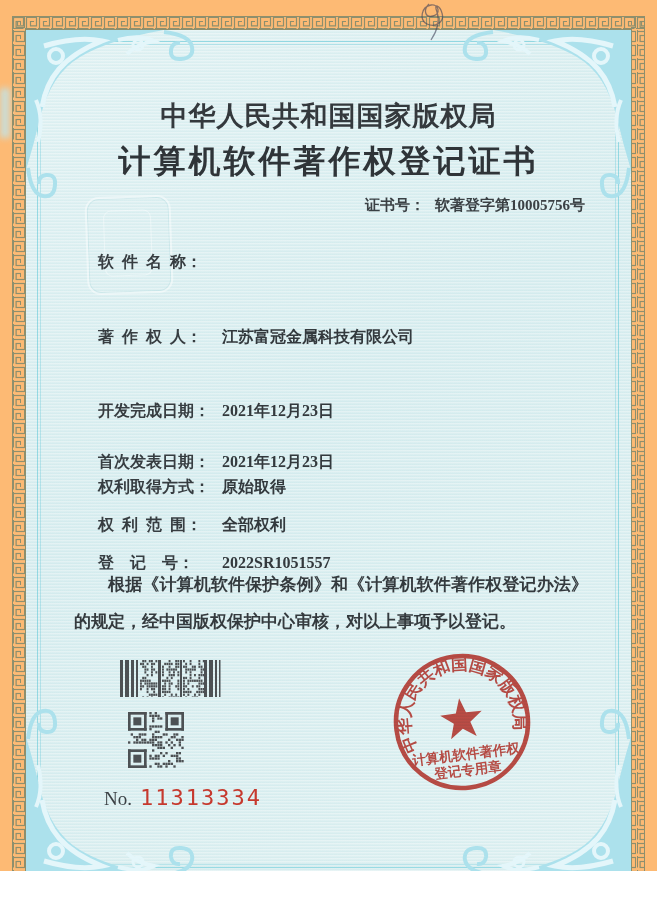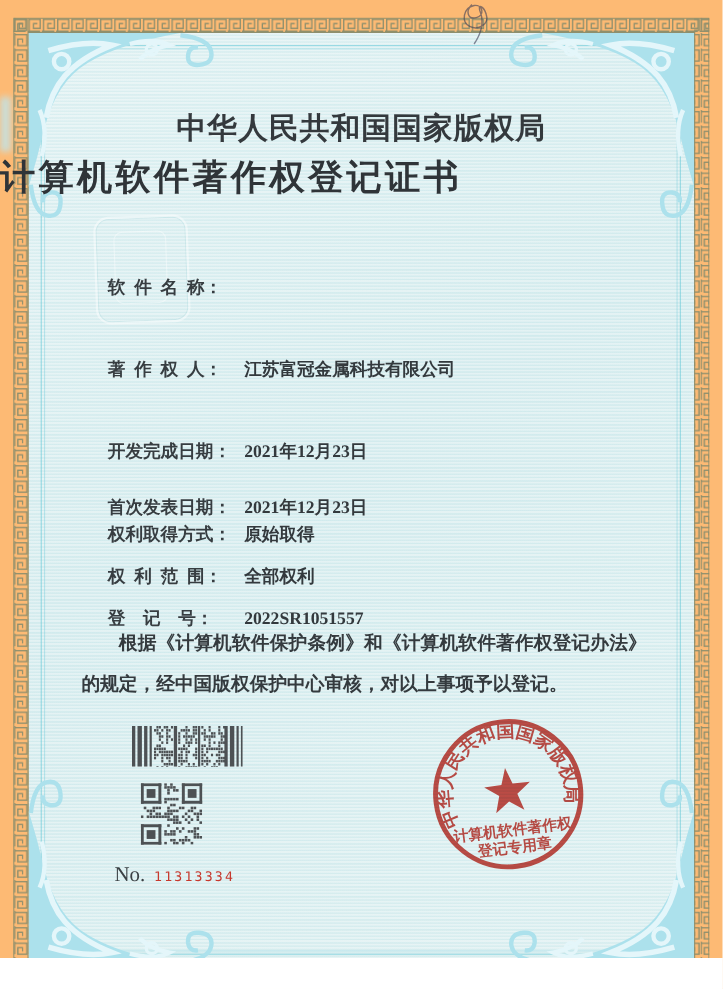--- a/index.html
+++ b/index.html
@@ -22,39 +22,39 @@
   .corner.br{left:461px;top:707px;transform:scale(-1,-1);}
   
   .watermark{position:absolute;left:86px;top:196px;width:82px;height:94px;border-radius:14px;
              border:2px solid rgba(255,255,255,.55);box-shadow:inset 0 0 0 1px rgba(160,210,214,.35);
              transform:rotate(-2deg);opacity:.8;}
   .watermark::after{content:"";position:absolute;left:16px;top:12px;width:46px;height:64px;
              border-radius:8px;border:1px solid rgba(255,255,255,.5);}
   
   .authority{position:absolute;left:0;top:98px;width:100%;text-align:center;
              font-size:27px;font-weight:700;letter-spacing:1px;color:#34393d;}
-  .cert-title{position:absolute;left:0;top:140px;width:100%;text-align:left;
+  .cert-title{position:absolute;left:0;top:140px;width:100%;text-align:center;
              font-size:32px;font-weight:700;letter-spacing:3px;color:#2f3438;}
   .cert-no{position:absolute;right:72px;top:196px;font-size:15px;font-weight:700;color:#3a4044;}
   .cert-no .lbl{margin-right:10px;}
   
   .fields{position:absolute;left:74px;top:0;width:520px;}
   .frow{position:absolute;left:0;font-size:16px;font-weight:700;line-height:24px;white-space:pre;}
   .flabel{display:inline-block;width:118px;color:#373d41;vertical-align:top;}
   .fvalue{display:inline-block;margin-left:6px;color:#33393d;vertical-align:top;}
   .row-name{top:226px;} .row-owner{top:301px;} .row-dev{top:375px;} .row-pub{top:426px;}
   .row-acq{top:451px;} .row-scope{top:489px;} .row-reg{top:527px;}
   .statement{position:absolute;left:74px;top:566px;width:514px;font-size:17px;font-weight:700;
              line-height:37px;text-indent:2em;color:#343a3e;text-align:justify;}
   
   .barcode{position:absolute;left:120px;top:660px;}
   .qrcode{position:absolute;left:128px;top:712px;}
   
   .serial{position:absolute;left:104px;top:785px;font-size:19px;color:#3b4145;}
-  .serial .num{font-family:"DejaVu Sans Mono","Liberation Mono",monospace;font-size:12px;
+  .serial .num{font-family:"DejaVu Sans Mono","Liberation Mono",monospace;font-size:22px;
                letter-spacing:2px;color:#c6392e;margin-left:8px;}
   
   .seal{position:absolute;left:389px;top:649px;width:146px;height:146px;
         transform:rotate(-7deg);mix-blend-mode:multiply;opacity:.92;}
   .issue-date{position:absolute;left:399px;top:788px;font-size:17px;font-weight:700;
               letter-spacing:.5px;color:#2e3336;}
   .scribble{position:absolute;left:415px;top:0px;pointer-events:none;}
   .edge-smudge{position:absolute;left:0;top:88px;width:10px;height:50px;background:#bfe6ee;
                filter:blur(3px);opacity:.8;}
 </style>
@@ -129,20 +129,23 @@
   </svg>
 
   <svg class="scribble" width="70" height="42">
     <path d="M14,4 C8,10 10,18 18,16 C26,14 24,4 16,5 C6,7 4,20 12,24 C20,28 30,22 27,13 C25,6 18,2 22,12 C26,24 20,34 16,40" fill="none" stroke="rgba(62,64,86,.6)" stroke-width="1.3"></path>
   </svg>
 
   <div class="watermark"></div>
 
   <div class="authority">中华人民共和国国家版权局</div>
   <div class="cert-title">计算机软件著作权登记证书</div>
+  <div class="cert-no">
+    <span class="lbl">证书号：</span><span>软著登字第10005756号</span>
+  </div>
 
   <div class="fields">
     <div class="frow row-name">
       <span class="flabel">软 件 名 称：</span>
     </div>
     <div class="frow row-owner">
       <span class="flabel">著 作 权 人：</span><span class="fvalue">江苏富冠金属科技有限公司</span>
     </div>
     <div class="frow row-dev">
       <span class="flabel">开发完成日期：</span><span class="fvalue">2021年12月23日</span>

